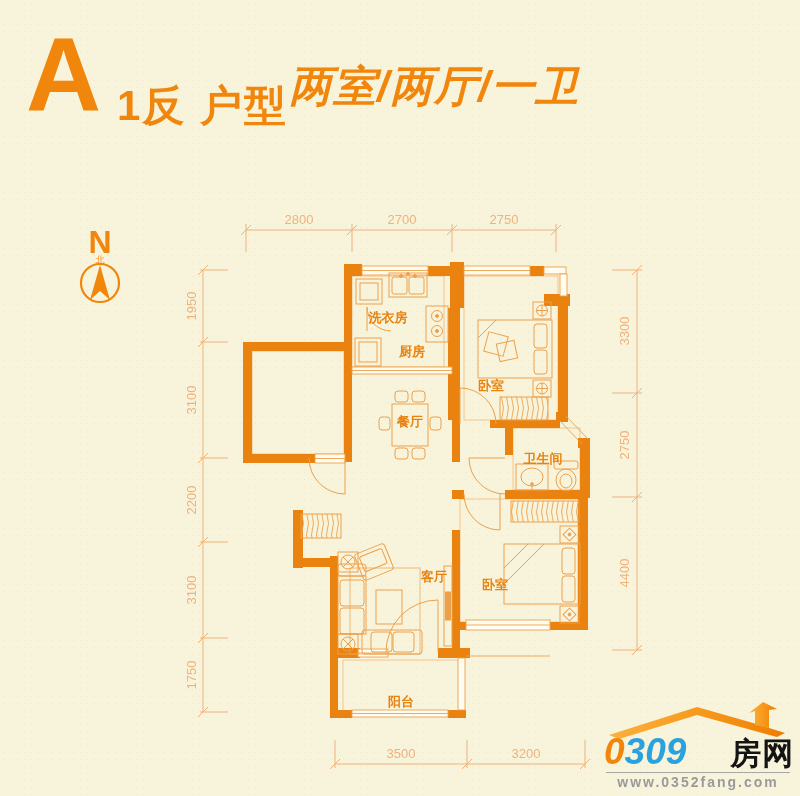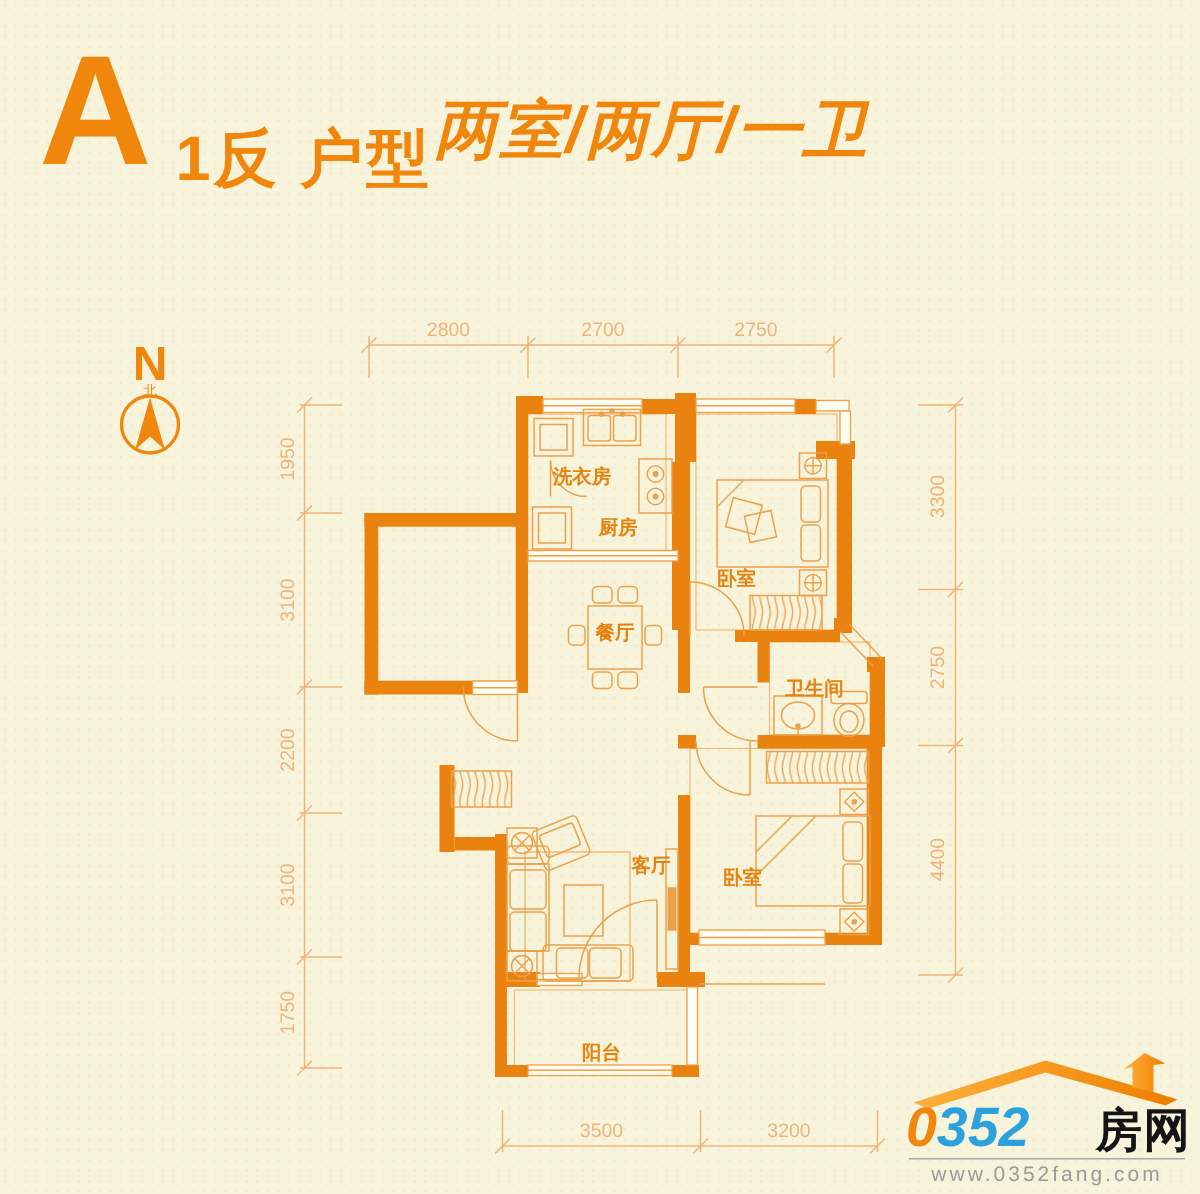--- a/index.html
+++ b/index.html
@@ -28,21 +28,21 @@
   .room-label{font-size:13px;font-weight:bold;fill:#e8820f;text-anchor:middle;}
   .dim-text{font-size:13px;fill:#efb27a;text-anchor:middle;}
   
   .logo{position:absolute;right:8px;bottom:6px;width:188px;text-align:center;}
   .logo-roof{display:block;margin:0 auto -6px auto;}
   .logo-text{white-space:nowrap;font-weight:bold;font-style:italic;line-height:1;}
   .logo-text .zero{font-size:37px;color:#f1860d;}
   .logo-text .digits{font-size:37px;color:#2ba2de;}
   .logo-text .cn{font-size:31px;color:#141414;font-style:normal;letter-spacing:1px;margin-left:44px;}
   .logo-rule{height:1px;background:#a8a8a8;margin:2px 2px 1px 2px;}
-  .logo-url{font-size:14px;color:#9a9a9a;letter-spacing:2px;}
+  .logo-url{font-size:14px;color:#9a9a9a;letter-spacing:2px;font-weight:bold;}
 </style>
 </head>
 <body>
 
 <div class="stage">
 
   <span class="big-a">A</span>
   <span class="title-suffix">1反 户型</span>
   <div class="title-right">
     <div class="rooms-line">两室/两厅/一卫</div>
@@ -386,18 +386,18 @@
       <defs>
         <linearGradient id="roofg" x1="0" y1="0" x2="1" y2="0">
           <stop offset="0" stop-color="#fbb03c"></stop>
             <stop offset="0.5" stop-color="#f79a1e"></stop>
             <stop offset="1" stop-color="#ee7d00"></stop>
         </linearGradient>
       </defs>
       <polygon points="2,34 90,6 146,22 178,32 170,36 90,14 12,38" fill="url(#roofg)"></polygon>
       <path d="M148,24 L148,10 L142,12 L156,1 L170,8 L162,9 L162,27 Z" fill="url(#roofg)"></path>
     </svg>
-    <div class="logo-text"><span class="zero">0</span><span class="digits">352</span><span class="cn">房网</span></div>
+    <div class="logo-text"><span class="zero">0</span><span class="digits">309</span><span class="cn">房网</span></div>
     <div class="logo-rule"></div>
     <div class="logo-url">www.0352fang.com</div>
   </div>
 
 </div>
 
 </body></html>

